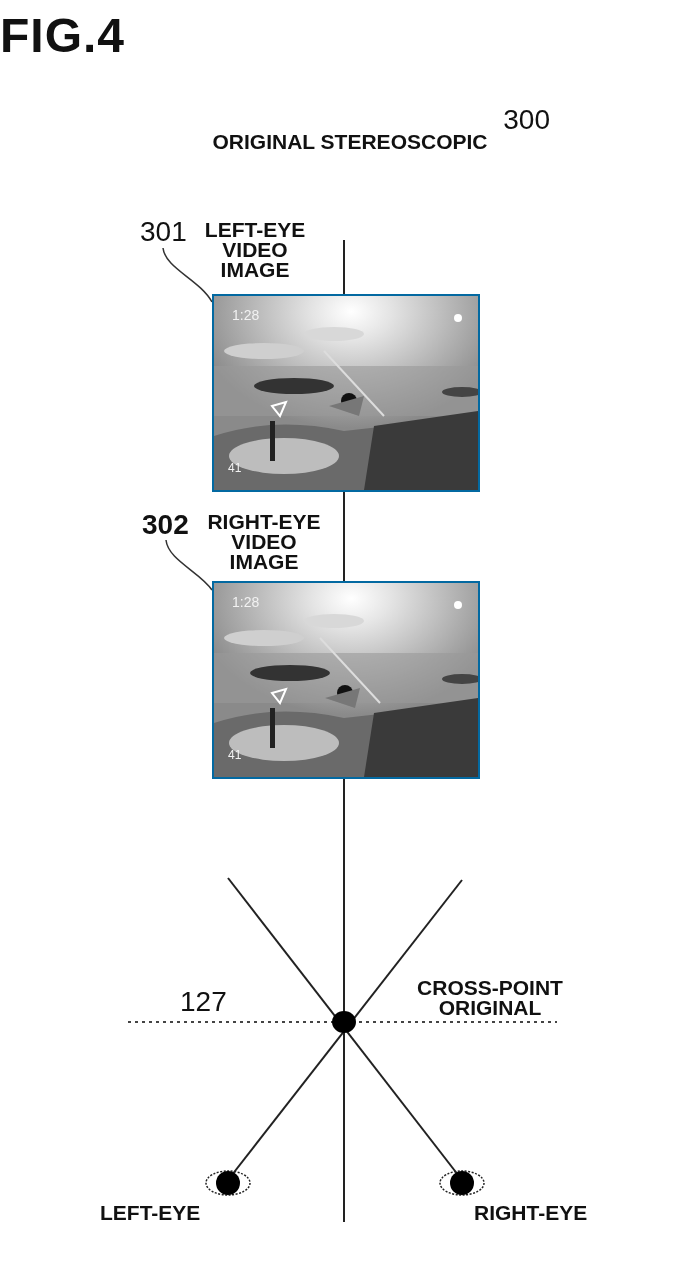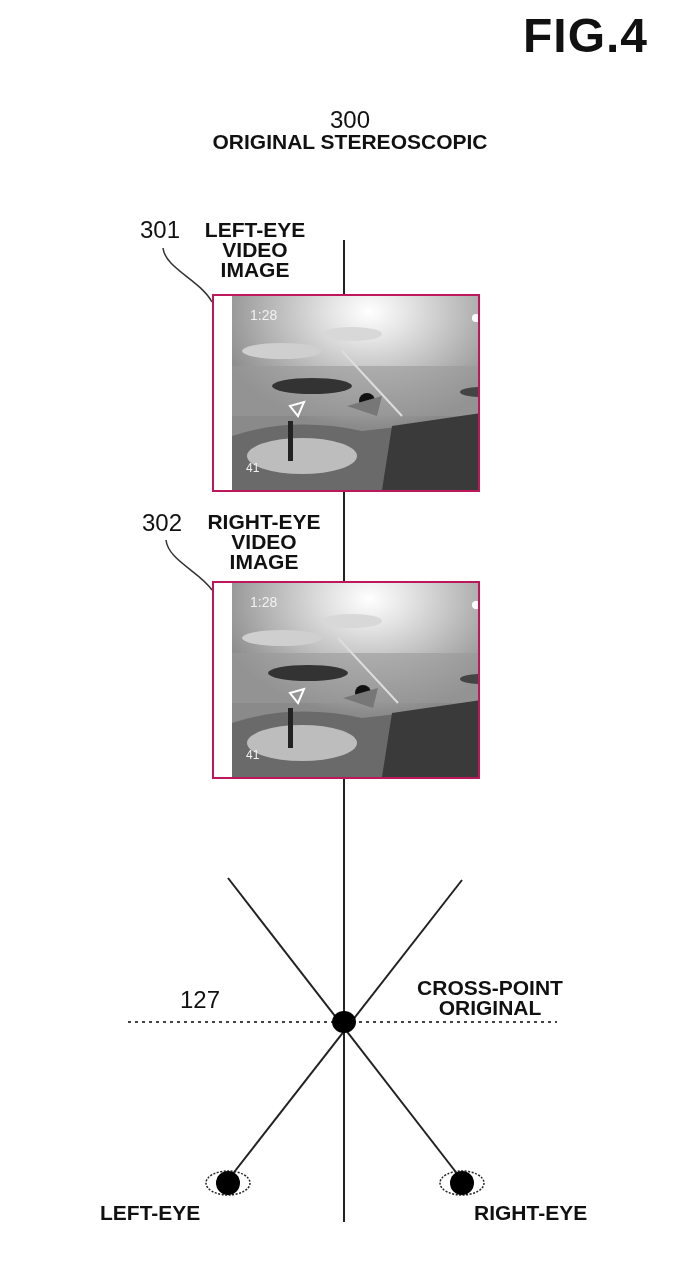--- a/index.html
+++ b/index.html
@@ -1,43 +1,43 @@
 <!DOCTYPE html>
 <html><head>
   <meta charset="utf-8">
   <style>
     html, body { margin: 0; padding: 0; background: #ffffff; }
     body { width: 700px; height: 1273px; position: relative; overflow: hidden; font-family: "Liberation Sans", sans-serif; color: #111; }
     .abs { position: absolute; }
-    .fig-title { left: 0; width: 648px; top: 8px; text-align: right; font-size: 48px; font-weight: bold; letter-spacing: 1px; }
-    .ref { font-size: 24px; font-weight: normal; }
+    .fig-title { left: 0; width: 648px; top: 8px; text-align: left; font-size: 48px; font-weight: bold; letter-spacing: 1px; }
+    .ref { font-size: 28px; font-weight: normal; text-align: right; }
     .lbl { font-size: 21px; font-weight: bold; line-height: 20px; text-align: center; }
     .top-caption { left: 150px; width: 400px; top: 108px; text-align: center; }
     .top-caption .ref { display: block; line-height: 24px; }
-    .img-box { border: 2px solid #be185d; overflow: hidden; box-sizing: border-box; padding-left: 18px; }
+    .img-box { border: 2px solid #0369a1; overflow: hidden; box-sizing: border-box; }
     svg.overlay { position: absolute; left: 0; top: 0; }
   </style>
 </head>
 <body>
 
 <div class="abs fig-title">FIG.4</div>
 
 <div class="abs top-caption">
   <span class="ref">300</span>
   <div class="lbl">ORIGINAL STEREOSCOPIC</div>
 </div>
 
 <div class="abs ref" style="left:140px; top:216px;">301</div>
 <div class="abs lbl" style="left:190px; top:220px; width:130px;">
   <div>LEFT-EYE</div>
   <div>VIDEO</div>
   <div>IMAGE</div>
 </div>
 
-<div class="abs ref" style="left:142px; top:509px;">302</div>
+<div class="abs ref" style="left:142px; top:509px;font-weight:bold;">302</div>
 <div class="abs lbl" style="left:194px; top:512px; width:140px;">
   <div>RIGHT-EYE</div>
   <div>VIDEO</div>
   <div>IMAGE</div>
 </div>
 
 <div class="abs ref" style="left:180px; top:986px;">127</div>
 <div class="abs lbl" style="left:400px; top:978px; width:180px;">
   <div>CROSS-POINT</div>
   <div>ORIGINAL</div>

